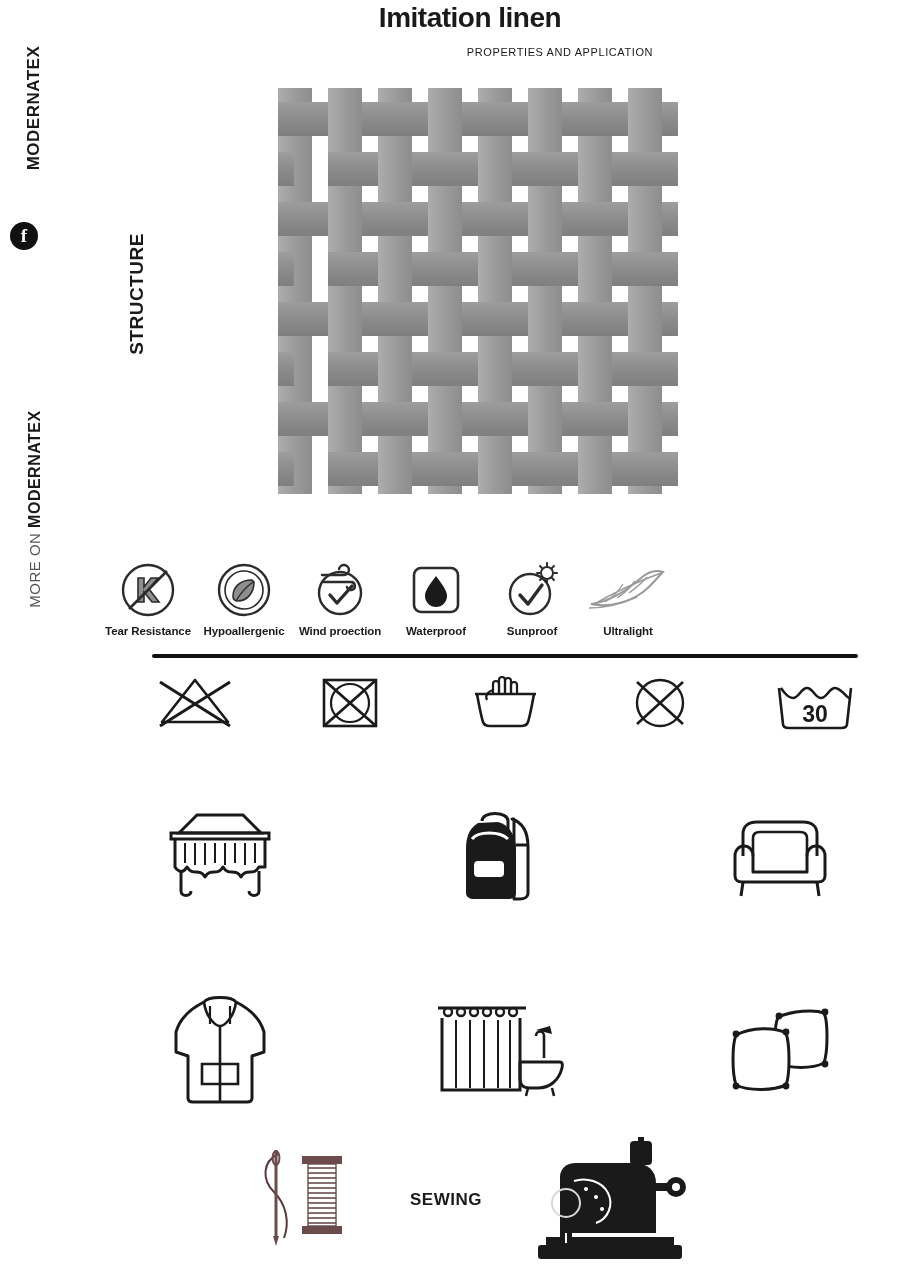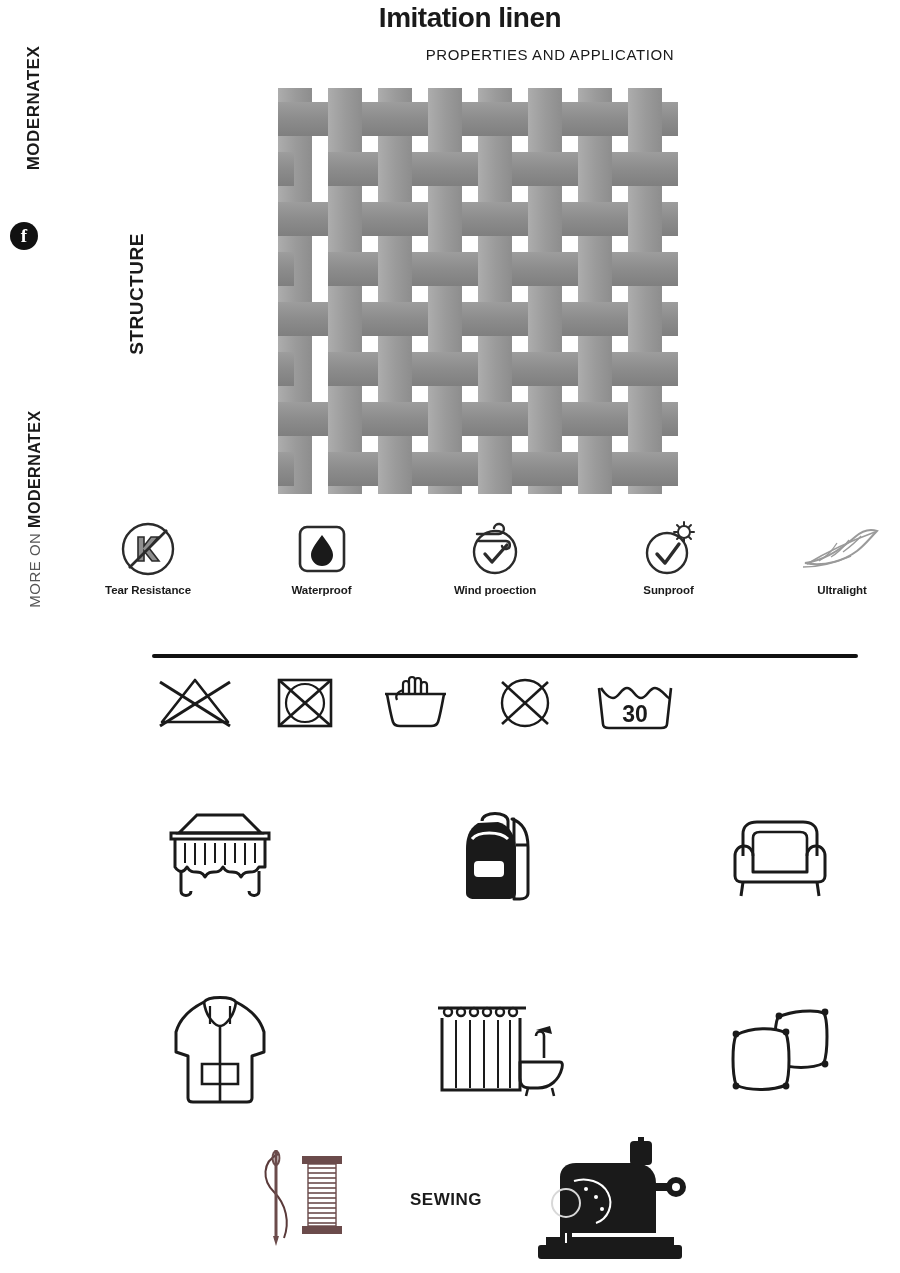--- a/index.html
+++ b/index.html
@@ -88,25 +88,25 @@
     left: 120px;
     top: 2px;
     width: 700px;
     text-align: center;
     font-size: 28px;
     font-weight: bold;
     letter-spacing: -0.5px;
   }
   .subtitle {
     position: absolute;
-    left: 290px;
+    left: 300px;
     top: 46px;
     width: 520px;
     text-align: center;
-    font-size: 15px;
+    font-size: 11px;
     letter-spacing: 0.6px;
   }
 
   
   .structure-label {
     position: absolute;
     left: 62px;
     top: 215px;
     width: 150px;
     height: 160px;
@@ -130,24 +130,24 @@
     top: 82px;
     width: 418px;
     height: 418px;
   }
   .weave { width: 100%; height: 100%; display: block; }
 
   
   .props {
     position: absolute;
     left: 100px;
-    top: 518px;
+    top: 559px;
     width: 790px;
     display: flex;
-    justify-content: space-between;
+    justify-content: flex-start;
   }
   .prop {
     width: 96px;
     text-align: center;
   }
   .prop .glyph {
     height: 62px;
     display: flex;
     align-items: center;
     justify-content: center;
@@ -170,21 +170,21 @@
     border-radius: 2px;
   }
 
   
   .care {
     position: absolute;
     left: 140px;
     top: 672px;
     width: 730px;
     display: flex;
-    justify-content: flex-start;
+    justify-content: space-between;
   }
   .care .item { width: 110px; text-align: center; }
 
   
   .apps1 {
     position: absolute;
     left: 120px;
     top: 805px;
     width: 760px;
     display: flex;
@@ -400,41 +400,52 @@
     <div class="glyph">
       <svg width="56" height="56" viewBox="0 0 56 56">
         <circle cx="28" cy="28" r="25" fill="none" stroke="#2b2b2b" stroke-width="2.4"></circle>
         <path d="M18 16 L18 40 L24 40 L24 30 L32 40 L39 40 L29 27 L38 16 L31 16 L24 25 L24 16 Z" fill="#8e8e8e" stroke="#2b2b2b" stroke-width="1.6"></path>
         <line x1="9" y1="47" x2="47" y2="9" stroke="#2b2b2b" stroke-width="2.6"></line>
       </svg>
     </div>
     <div class="cap">Tear Resistance</div>
   </div>
 
-
   <div class="prop">
     <div class="glyph">
       <svg width="56" height="56" viewBox="0 0 56 56">
-        <rect x="6" y="6" width="44" height="44" rx="7" fill="none" stroke="#2b2b2b" stroke-width="2.6"></rect>
-        <path d="M28 14 C20 25 17 29 17 34 A11 11 0 0 0 39 34 C39 29 36 25 28 14 Z" fill="#1a1a1a"></path>
+        <circle cx="28" cy="28" r="25" fill="none" stroke="#2b2b2b" stroke-width="2.4"></circle>
+        <circle cx="28" cy="28" r="19" fill="none" stroke="#2b2b2b" stroke-width="1.6"></circle>
+        <path d="M36 18 C24 18 17 25 17 34 C17 37 19 39 22 39 C31 39 38 31 38 20 Z" fill="#8e8e8e" stroke="#2b2b2b" stroke-width="1.6"></path>
+        <path d="M20 39 C24 32 30 25 37 20" fill="none" stroke="#2b2b2b" stroke-width="1.4"></path>
       </svg>
     </div>
-    <div class="cap">Waterproof</div>
+    <div class="cap">Hypoallergenic</div>
   </div>
 
   <div class="prop">
     <div class="glyph">
       <svg width="60" height="58" viewBox="0 0 60 58">
         <circle cx="30" cy="32" r="21" fill="none" stroke="#2b2b2b" stroke-width="2.4"></circle>
         <path d="M12 14 H34 A5 5 0 1 0 29 8" fill="none" stroke="#2b2b2b" stroke-width="2.4" stroke-linecap="round"></path>
         <path d="M14 21 H41 A4 4 0 1 1 37 26" fill="none" stroke="#2b2b2b" stroke-width="2.4" stroke-linecap="round"></path>
         <path d="M20 34 L27 42 L42 25" fill="none" stroke="#2b2b2b" stroke-width="3.4" stroke-linecap="round" stroke-linejoin="round"></path>
       </svg>
     </div>
     <div class="cap">Wind proection</div>
+  </div>
+
+  <div class="prop">
+    <div class="glyph">
+      <svg width="56" height="56" viewBox="0 0 56 56">
+        <rect x="6" y="6" width="44" height="44" rx="7" fill="none" stroke="#2b2b2b" stroke-width="2.6"></rect>
+        <path d="M28 14 C20 25 17 29 17 34 A11 11 0 0 0 39 34 C39 29 36 25 28 14 Z" fill="#1a1a1a"></path>
+      </svg>
+    </div>
+    <div class="cap">Waterproof</div>
   </div>
 
 
   <div class="prop">
     <div class="glyph">
       <svg width="60" height="58" viewBox="0 0 60 58">
         <circle cx="28" cy="33" r="20" fill="none" stroke="#2b2b2b" stroke-width="2.4"></circle>
         <circle cx="45" cy="12" r="6" fill="none" stroke="#2b2b2b" stroke-width="2"></circle>
         <g stroke="#2b2b2b" stroke-width="2" stroke-linecap="round">
           <line x1="45" y1="2" x2="45" y2="5"></line>

